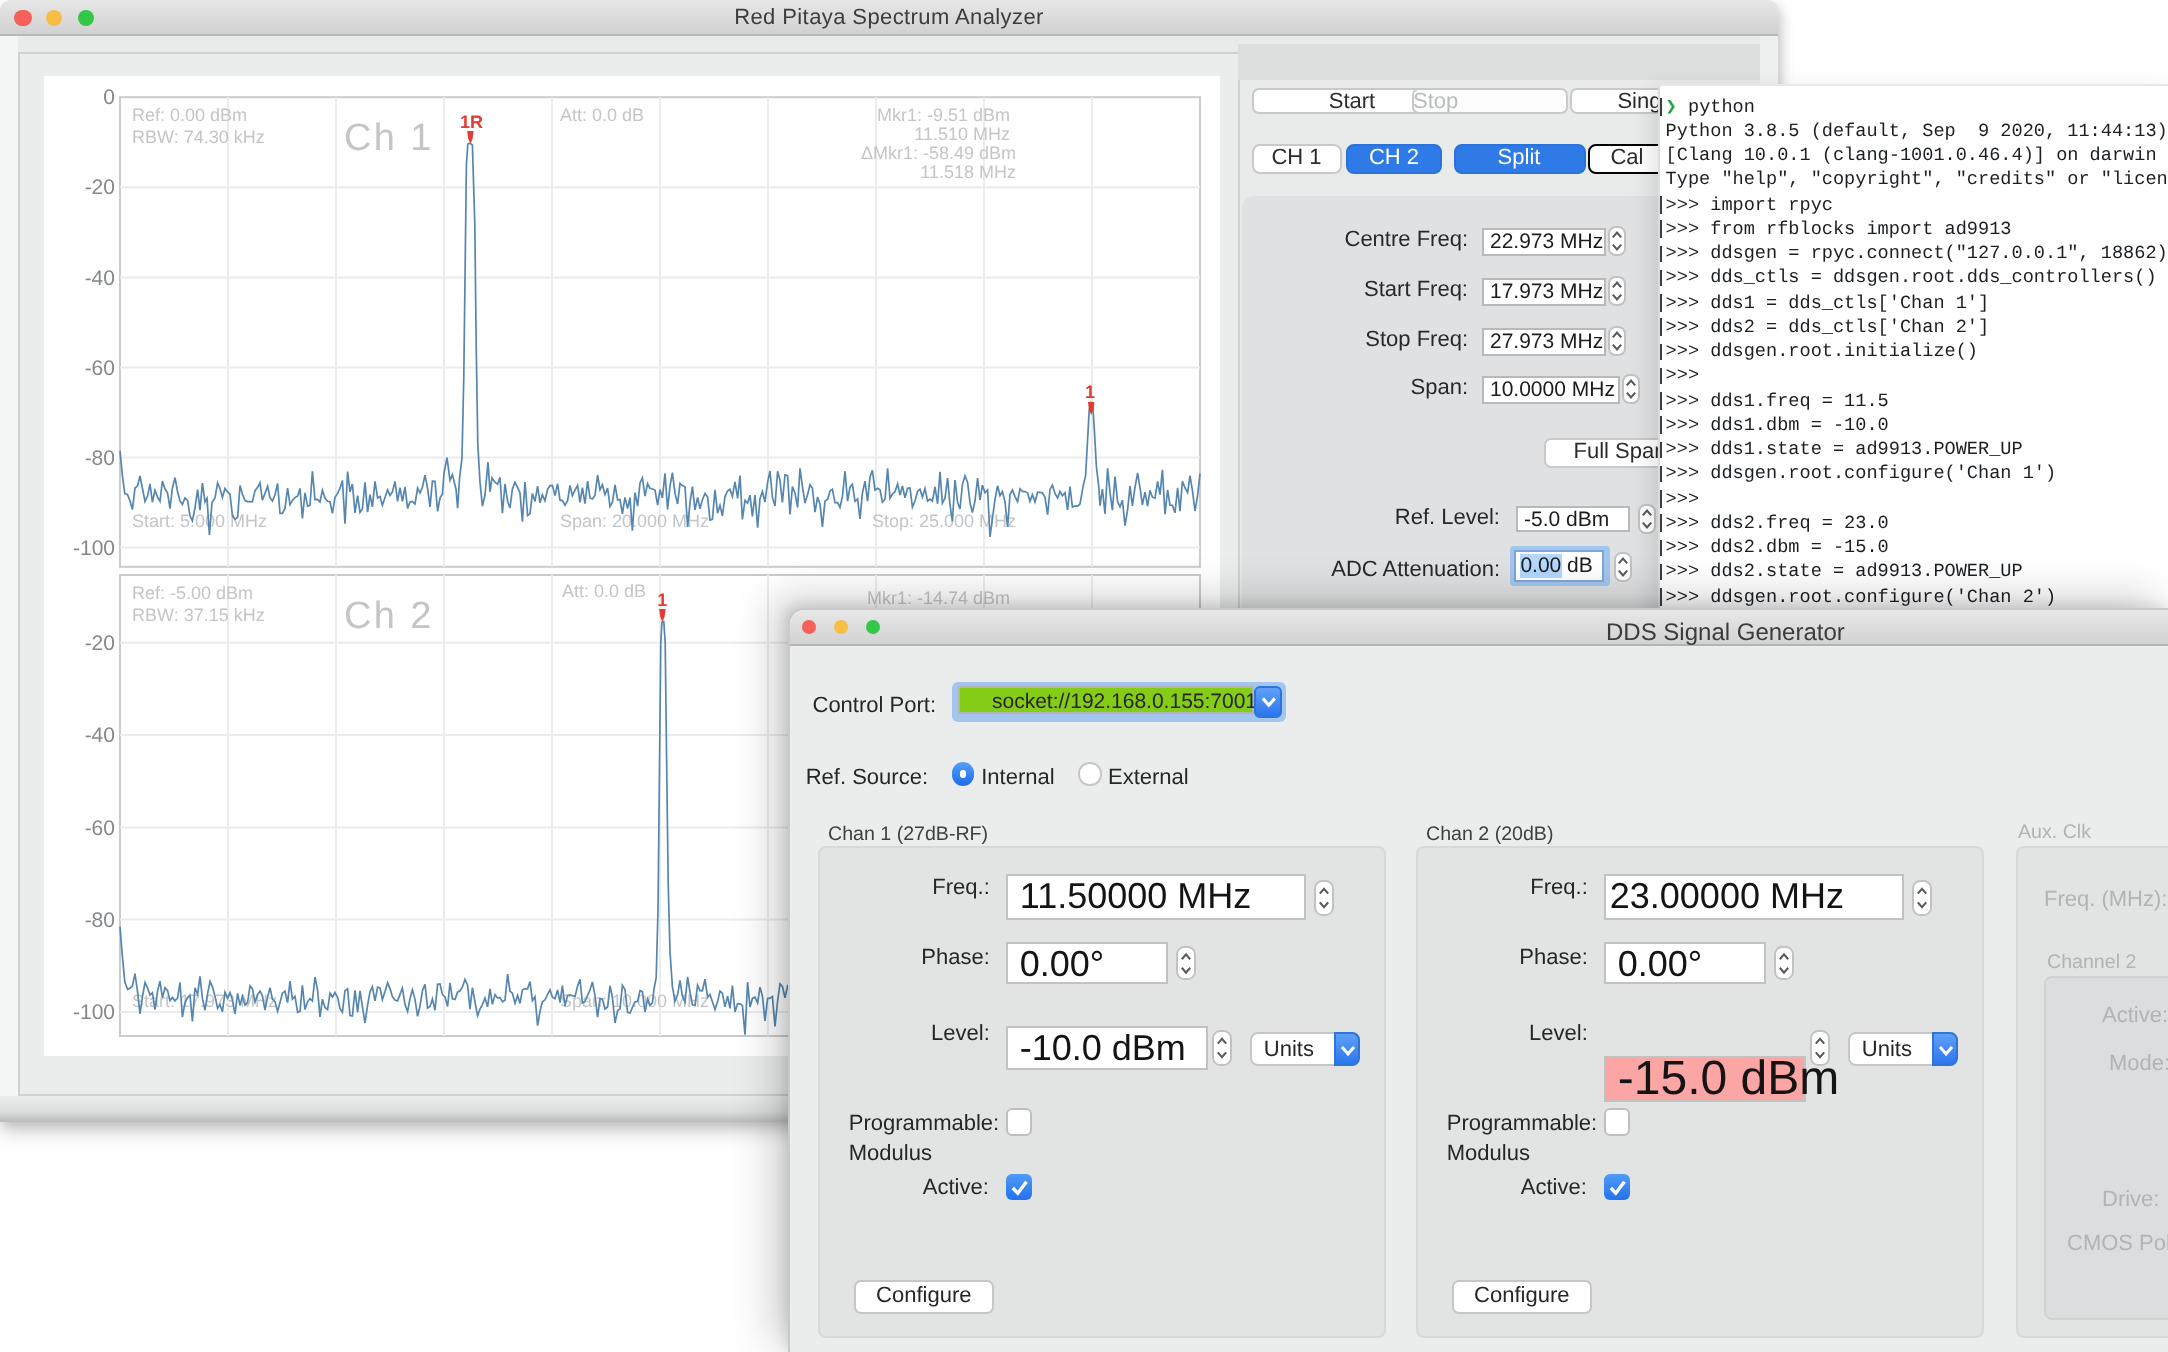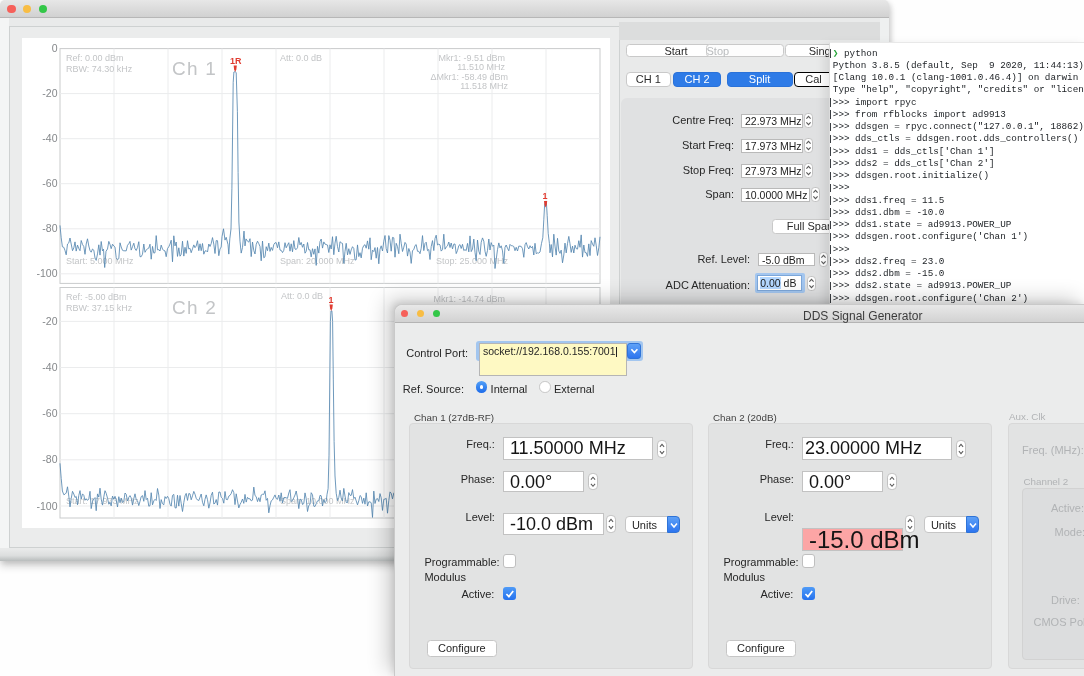--- a/index.html
+++ b/index.html
@@ -1,17 +1,18 @@
 <!DOCTYPE html>
 <html><head><meta charset="utf-8"><style>html,body{margin:0;padding:0;width:1084px;height:676px;overflow:hidden;background:#fefefe;font-family:"Liberation Sans",sans-serif;-webkit-font-smoothing:antialiased}div{box-sizing:border-box}</style></head><body>
 <div id="spec" style="position:absolute;left:0;top:0;width:889px;height:561px;background:#e9eaea;border-radius:5px 5px 0 0;box-shadow:0 5px 9px rgba(0,0,0,0.18), 2px 2px 5px rgba(0,0,0,0.10);overflow:hidden">
     <div style="position:absolute;left:0;top:0;width:100%;height:17.5px;background:linear-gradient(#e7e7e7,#d1d1d1);border-bottom:1px solid #b7b7b7;border-radius:5px 5px 0 0"></div>
     <div style="position:absolute;left:6.8px;top:4.7px;width:8.8px;height:8.8px;border-radius:50%;background:#f6605a"></div>
     <div style="position:absolute;left:22.7px;top:4.7px;width:8.8px;height:8.8px;border-radius:50%;background:#f8bd44"></div>
     <div style="position:absolute;left:38.6px;top:4.7px;width:8.8px;height:8.8px;border-radius:50%;background:#33c748"></div>
+    <div style="position:absolute;left:0;top:3.2px;width:889px;text-align:center;font-size:11px;color:#3c3c3c;letter-spacing:0.2px">Red Pitaya Spectrum Analyzer</div>
     <div style="position:absolute;left:0px;top:17.5px;width:9px;height:530px;background:#f4f5f5"></div>
     <div style="position:absolute;left:9px;top:26px;width:611px;height:522px;border:1px solid #ced1d1;background:#ebecec"></div>
     <div style="position:absolute;left:22px;top:38px;width:588px;height:490px;background:#ffffff"></div>
     <svg width="889" height="561" viewBox="0 0 889 561" style="position:absolute;left:0;top:0">
       <rect x="60" y="48.6" width="540" height="234.8" fill="none" stroke="#c9cbcc" stroke-width="1"></rect>
       <rect x="60" y="287.5" width="540" height="230.5" fill="none" stroke="#c9cbcc" stroke-width="1"></rect>
       <g stroke="#ebeced" stroke-width="1">
         <line x1="114" y1="48.6" x2="114" y2="283.4"></line>
         <line x1="114" y1="287.5" x2="114" y2="518"></line>
         <line x1="168" y1="48.6" x2="168" y2="283.4"></line>
@@ -191,21 +192,21 @@
     <div style="position:absolute;left:2.8px;top:249.50px;white-space:pre">&gt;&gt;&gt; ddsgen.root.configure('Chan 2')</div>
   </div>
 <div style="position:absolute;left:394px;top:304px;width:691px;height:373px;background:#ebecec;border-radius:8px 0 0 0;border-left:1px solid #c9c9c9;border-top:1px solid #c9c9c9;box-shadow:-8px -6px 20px rgba(0,0,0,0.18), -2px -2px 6px rgba(0,0,0,0.10);font-family:'Liberation Sans',sans-serif;font-size:11px;color:#262626">
     <div style="position:absolute;left:0;top:0;width:100%;height:18px;background:linear-gradient(#e8e8e8,#d2d2d2);border-bottom:1px solid #b4b4b4;border-radius:8px 0 0 0"></div>
     <div style="position:absolute;left:5.6px;top:4.9px;width:7.6px;height:7.6px;border-radius:50%;background:#f6605a"></div>
     <div style="position:absolute;left:21.6px;top:4.9px;width:7.6px;height:7.6px;border-radius:50%;background:#f8bd44"></div>
     <div style="position:absolute;left:37.6px;top:4.9px;width:7.6px;height:7.6px;border-radius:50%;background:#33c748"></div>
     <div style="position:absolute;left:408px;top:4px;width:112px;text-align:center;font-size:12px;color:#3c3c3c;white-space:nowrap">DDS Signal Generator</div>
     <div style="position:absolute;right:617px;top:41.5px;white-space:nowrap">Control Port:</div>
     <div style="position:absolute;left:81.3px;top:35.8px;width:167px;height:20px;background:#a3c6ef;border-radius:3px"></div>
-    <div style="position:absolute;left:84px;top:38.3px;width:148px;height:33px;background:#fef9c3;border:1px solid #b5b5b5;line-height:15px;padding-left:3px;font-size:10.5px;white-space:nowrap">socket://192.168.0.155:7001<span style="display:inline-block;width:1px;height:10px;background:#222;vertical-align:-1.5px"></span></div>
+    <div style="position:absolute;left:84px;top:38.3px;width:148px;height:14px;background:#84cc16;border:1px solid #b5b5b5;line-height:15px;padding-left:16px;font-size:10.5px;white-space:nowrap">socket://192.168.0.155:7001<span style="display:inline-block;width:1px;height:10px;background:#222;vertical-align:-1.5px"></span></div>
     <div style="position:absolute;left:231.5px;top:38.3px;width:14.6px;height:15.5px;background:linear-gradient(#5ea1f7,#2d75ef);border-radius:3px;border:1px solid #2f74d8"><svg width="13" height="14" viewBox="0 0 13 14">
         <path d="M3.4 5.2 L6.4 8.6 L9.4 5.2" fill="none" stroke="#fff" stroke-width="1.6"></path>
       </svg></div>
     <div style="position:absolute;right:621px;top:77.5px;white-space:nowrap">Ref. Source:</div>
     <div style="position:absolute;left:80.6px;top:76px;width:11.5px;height:11.5px;border-radius:50%;background:linear-gradient(#52a0f8,#1d6be9)"></div>
     <div style="position:absolute;left:84.6px;top:80px;width:3.6px;height:3.6px;border-radius:50%;background:#fff"></div>
     <div style="position:absolute;left:95.6px;top:77.5px">Internal</div>
     <div style="position:absolute;left:144.4px;top:76px;width:11.5px;height:11.5px;border-radius:50%;background:#fff;border:1px solid #c6c6c6"></div>
     <div style="position:absolute;left:159px;top:77.5px">External</div>
     <div style="position:absolute;left:19px;top:107px;font-size:9.8px;color:#3f3f3f">Chan 1 (27dB-RF)</div>

